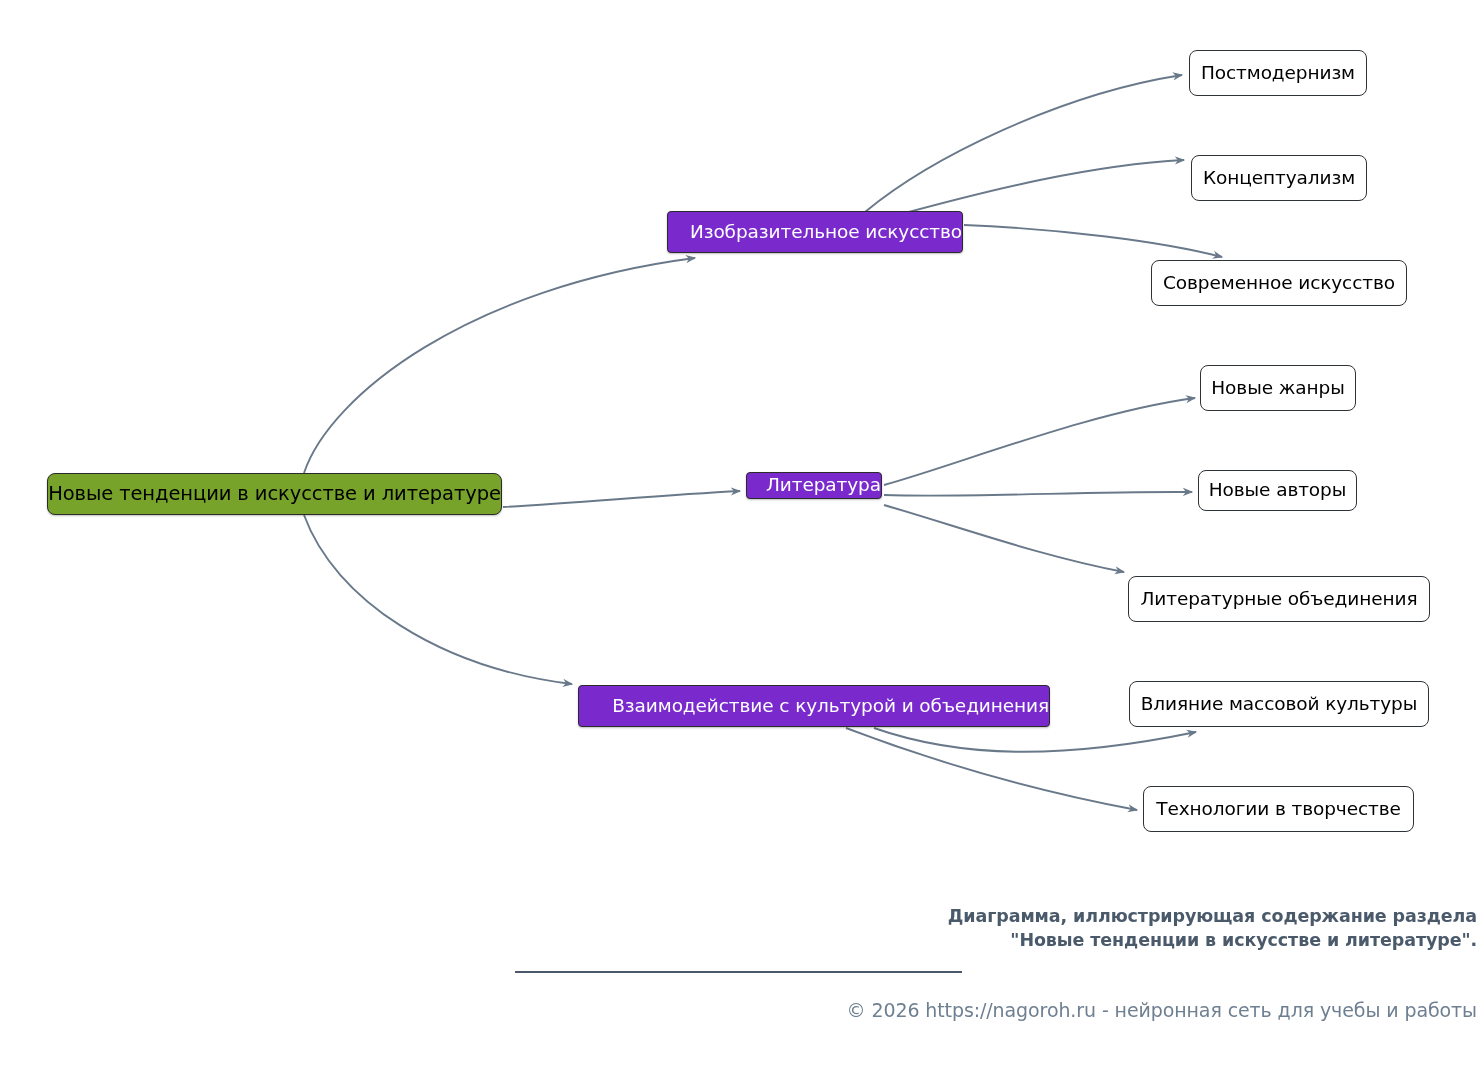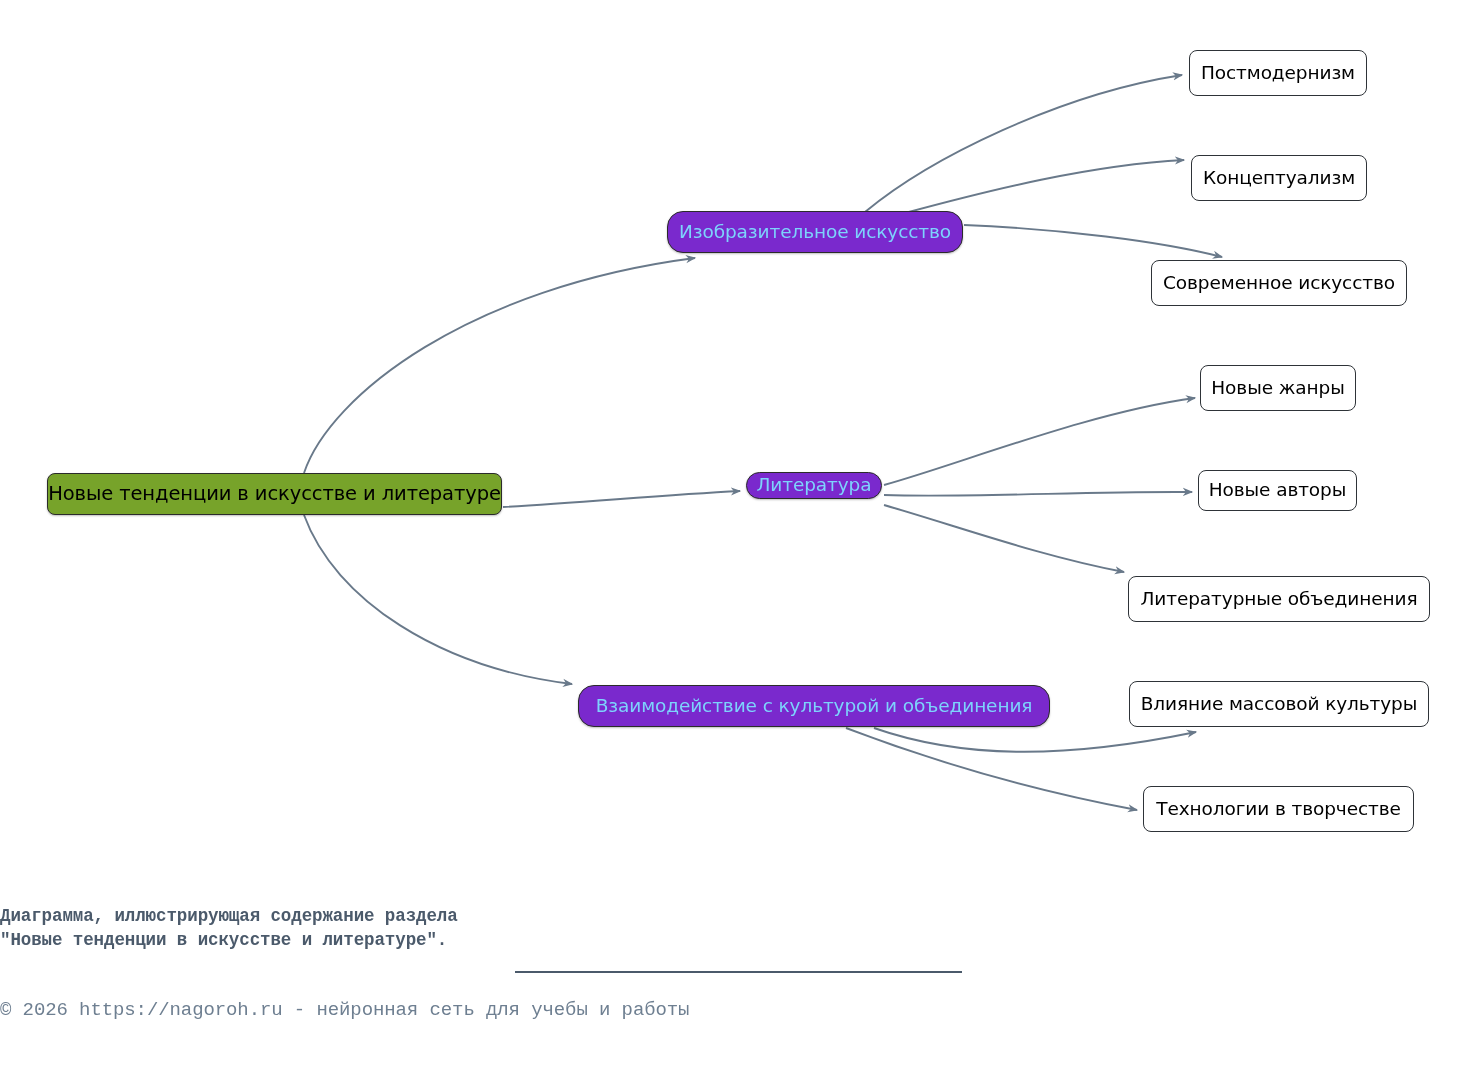--- a/index.html
+++ b/index.html
@@ -56,43 +56,43 @@
     color: #000000;
     font-size: 19.5px;
     border-radius: 8px;
     box-shadow: 0 1px 2px rgba(0,0,0,0.25);
   }
 
   
   .node--branch {
     background: #7a29cd;
     border: 1.6px solid #2b2b2b;
-    color: #7dd3fc;
+    color: #ffffff;
     font-size: 18.5px;
-    border-radius: 16px;
+    border-radius: 4px;
     box-shadow: 0 1px 2px rgba(0,0,0,0.25);
+    justify-content: flex-end;
   }
 
   
   .node--leaf {
     background: #ffffff;
     border: 1.7px solid #2e3338;
     color: #000000;
     font-size: 18.5px;
     border-radius: 8px;
   }
 
   
   .footer {
     position: absolute;
     left: 0;
     right: 0;
     top: 905px;
-    text-align: left;
-    font-family: Liberation Mono, monospace;
+    text-align: right;
   }
   .footer-caption {
     color: #4b5a6b;
     font-size: 17.5px;
     font-weight: bold;
     line-height: 1.35;
     letter-spacing: -0.1px;
   }
   .footer-caption .cap-line {
     display: block;

